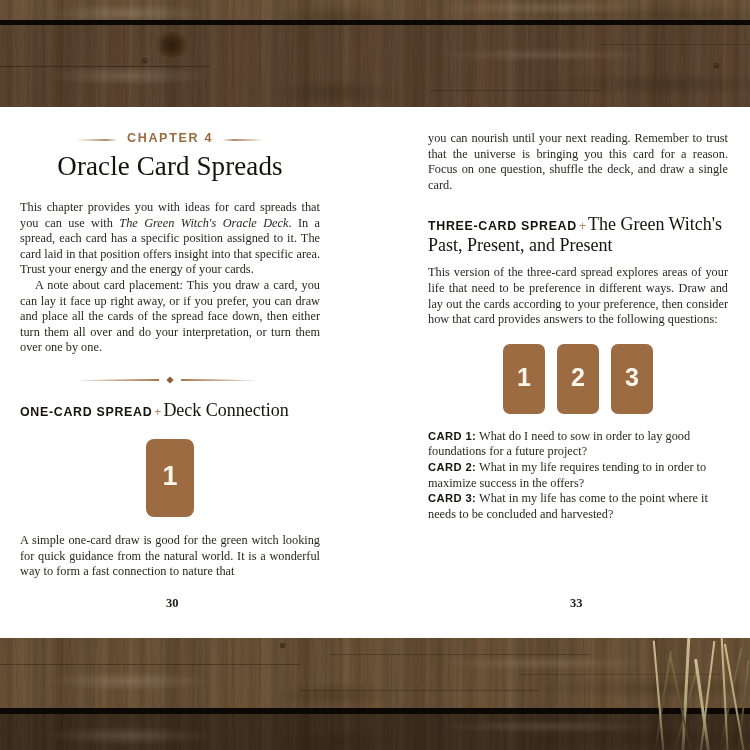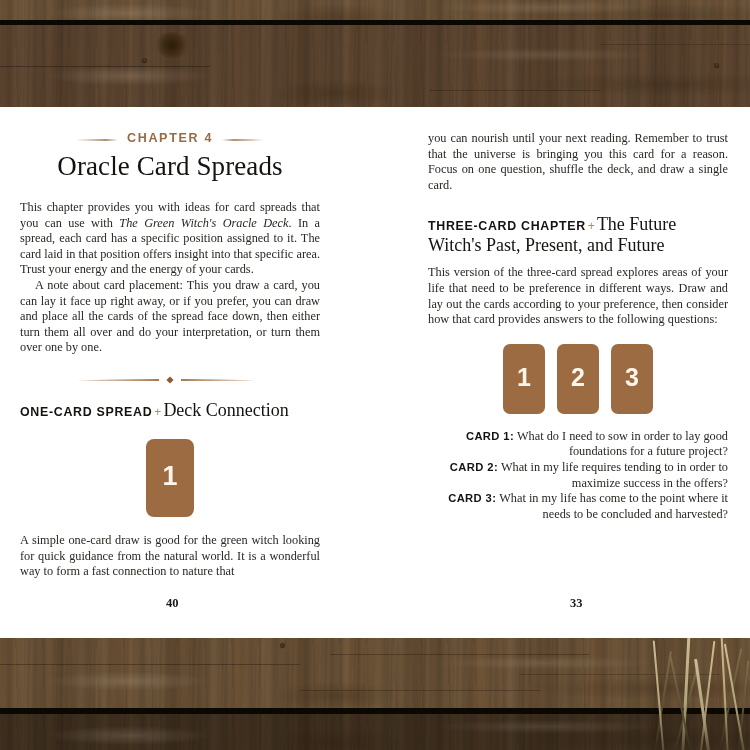--- a/index.html
+++ b/index.html
@@ -256,21 +256,21 @@
   }
 
   
   .card-q-list { margin-top: 15px; }
   .card-q {
     font-family: "Liberation Serif", serif;
     font-size: 12.3px;
     line-height: 15.6px;
     color: #2b2722;
     margin: 0;
-    text-align: right;
+    text-align: left;
   }
   .card-q .lbl {
     font-family: "Liberation Sans", sans-serif;
     font-weight: 700;
     font-size: 11.2px;
     letter-spacing: 0.4px;
     color: #15120f;
   }
 
   
@@ -349,39 +349,39 @@
       </div>
 
       <p class="body" style="margin-top:16px;">A simple one-card draw is good for the green witch looking for quick guidance from the natural world. It is a wonderful way to form a fast connection to nature that</p>
     </div>
 
     <div class="column col-right">
 
       <p class="body" style="margin-top:24px;">you can nourish until your next reading. Remember to trust that the universe is bringing you this card for a reason. Focus on one question, shuffle the deck, and draw a single card.</p>
 
       <div class="spread-head" style="margin-top:22px;">
-        <span class="kicker">THREE-CARD CHAPTER</span><span class="plus">+</span><span class="name">The Future Witch's Past, Present, and Future</span>
+        <span class="kicker">THREE-CARD SPREAD</span><span class="plus">+</span><span class="name">The Green Witch's Past, Present, and Present</span>
       </div>
 
       <p class="body" style="margin-top:10px;">This version of the three-card spread explores areas of your life that need to be preference in different ways. Draw and lay out the cards according to your preference, then consider how that card provides answers to the following questions:</p>
 
       <div class="card-row three">
         <div class="oracle-card">1</div>
         <div class="oracle-card">2</div>
         <div class="oracle-card">3</div>
       </div>
 
       <div class="card-q-list">
         <p class="card-q"><span class="lbl">CARD 1:</span> <span>What do I need to sow in order to lay good foundations for a future project?</span></p>
         <p class="card-q"><span class="lbl">CARD 2:</span> <span>What in my life requires tending to in order to maximize success in the offers?</span></p>
         <p class="card-q"><span class="lbl">CARD 3:</span> <span>What in my life has come to the point where it needs to be concluded and harvested?</span></p>
       </div>
     </div>
 
-    <div class="folio folio-left">40</div>
+    <div class="folio folio-left">30</div>
     <div class="folio folio-right">33</div>
   </div>
 
   <div class="wood wood-bottom">
     <div class="plank" style="top:0; height:72px; background:#6a5338;">
       <div class="grain"></div>
         <div class="grain2"></div>
     </div>
     <div class="seam" style="top:70px; height:6px;"></div>
     <div class="plank" style="top:76px; height:36px; background:#3f3020;">

